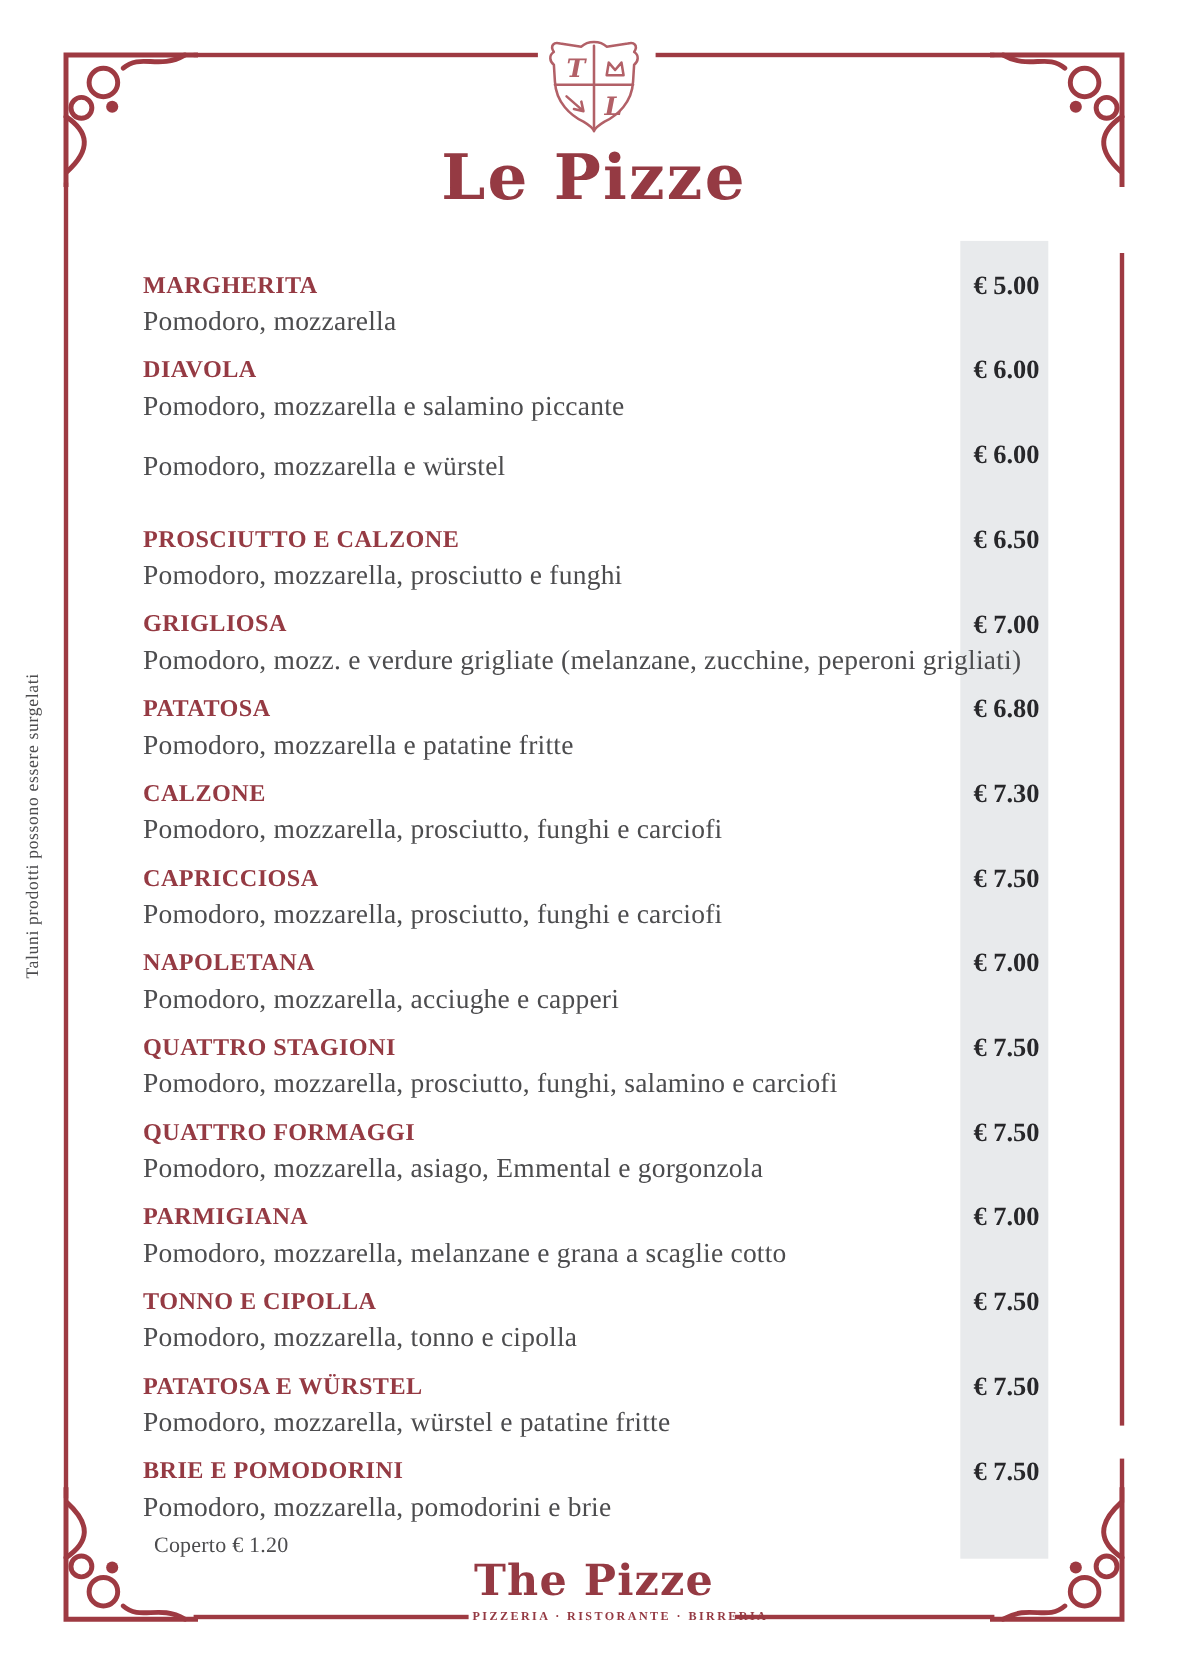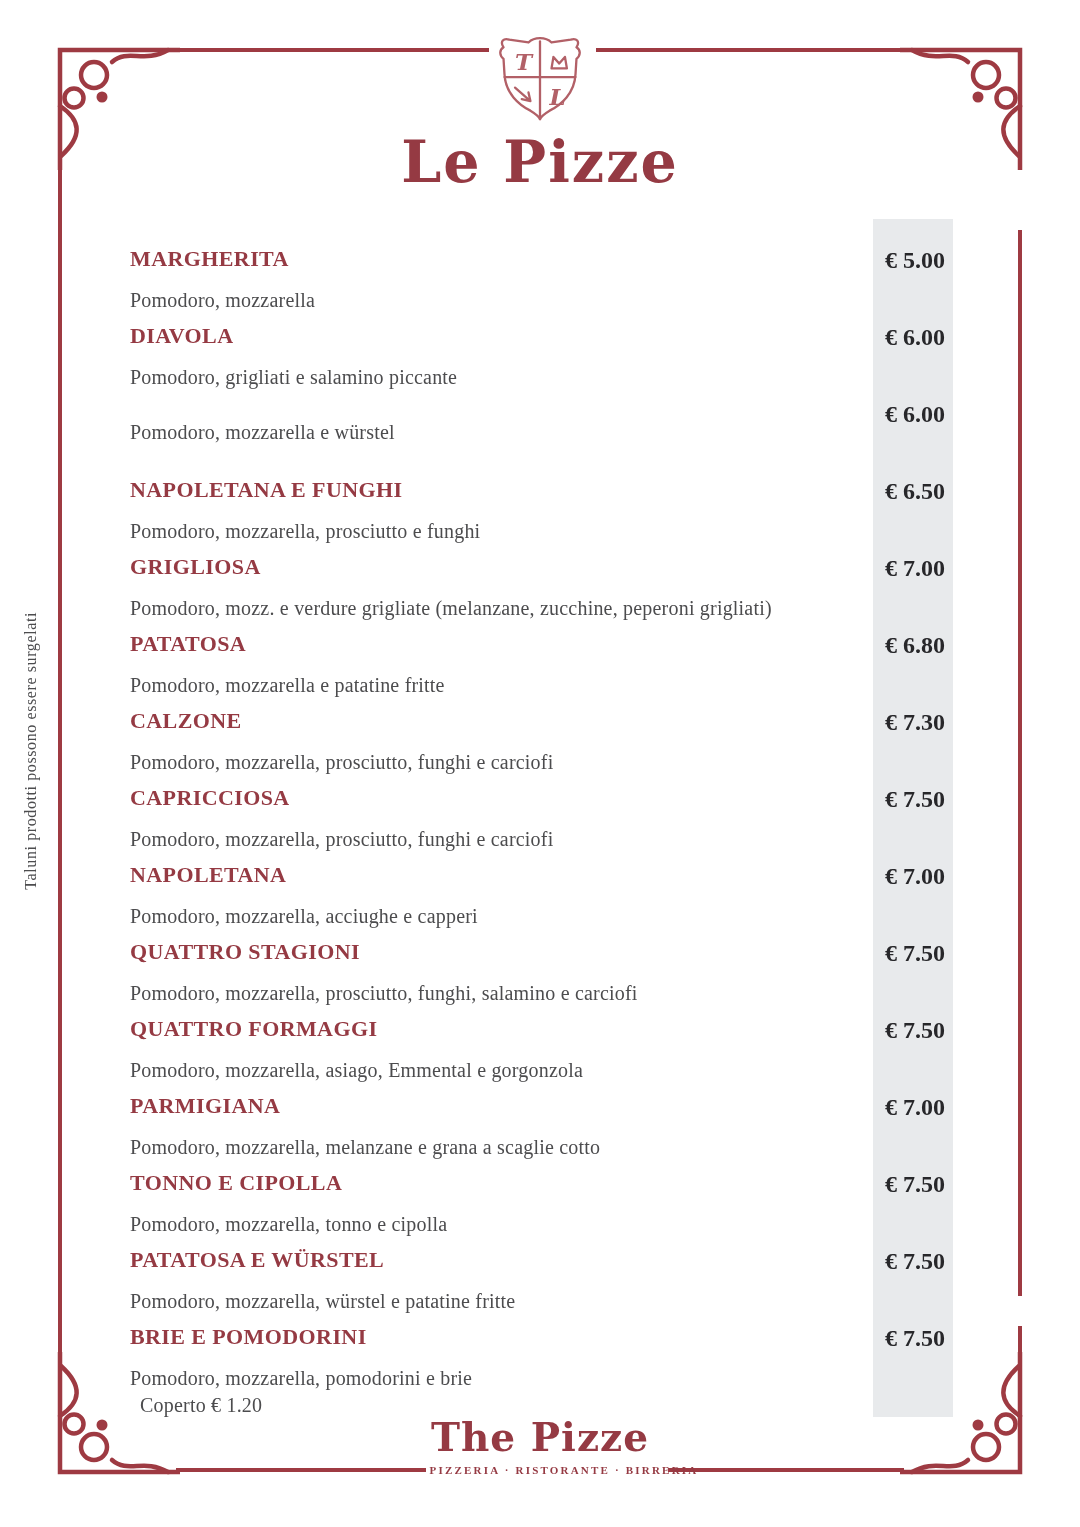--- a/index.html
+++ b/index.html
@@ -42,21 +42,21 @@
     font-size:16px;color:var(--description);letter-spacing:.6px;white-space:nowrap;
   }
   
   .price-col{position:absolute;left:873px;top:219px;width:80px;height:1198px;background:var(--price-column-bg);}
   
   .menu{position:absolute;left:130px;top:248px;width:815px;height:1180px;}
   .menu-item{position:absolute;left:0;width:100%;}
   .item-name{
     font-weight:bold;font-size:22px;color:var(--accent);letter-spacing:.4px;line-height:1;
   }
-  .item-desc{font-size:20px;color:var(--description);letter-spacing:.2px;line-height:1;margin-top:20px;}
+  .item-desc{font-size:25px;color:var(--description);letter-spacing:.2px;line-height:1;margin-top:10px;}
   .item-price{
     position:absolute;right:0;top:0;width:78px;text-align:right;
     font-weight:bold;font-size:24px;color:var(--price-text);line-height:1;
   }
   .cover-charge{position:absolute;left:130px;top:1394px;font-size:20px;color:var(--description);letter-spacing:.2px;margin-left:10px;}
   
   .brand{position:absolute;left:0;top:1418px;width:1080px;text-align:center;z-index:2;}
   .brand-name{
     font-family:"DejaVu Serif",serif;font-weight:bold;font-size:39px;color:var(--accent);
     letter-spacing:1px;line-height:1;
@@ -138,31 +138,31 @@
 
   <div class="menu" id="menu-list">
     <div class="menu-item" style="top: 0px;">
       <div class="item-name">MARGHERITA</div>
       <div class="item-desc">Pomodoro, mozzarella</div>
       <div class="item-price">€ 5.00</div>
     </div>
 
     <div class="menu-item" style="top: 77px;">
       <div class="item-name">DIAVOLA</div>
-      <div class="item-desc">Pomodoro, grigliati e salamino piccante</div>
+      <div class="item-desc">Pomodoro, mozzarella e salamino piccante</div>
       <div class="item-price">€ 6.00</div>
     </div>
 
     <div class="menu-item" style="top: 154px;">
       <div class="item-desc">Pomodoro, mozzarella e würstel</div>
       <div class="item-price">€ 6.00</div>
     </div>
 
     <div class="menu-item" style="top: 231px;">
-      <div class="item-name">NAPOLETANA E FUNGHI</div>
+      <div class="item-name">PROSCIUTTO E CALZONE</div>
       <div class="item-desc">Pomodoro, mozzarella, prosciutto e funghi</div>
       <div class="item-price">€ 6.50</div>
     </div>
 
     <div class="menu-item" style="top: 308px;">
       <div class="item-name">GRIGLIOSA</div>
       <div class="item-desc">Pomodoro, mozz. e verdure grigliate (melanzane, zucchine, peperoni grigliati)</div>
       <div class="item-price">€ 7.00</div>
     </div>
 

